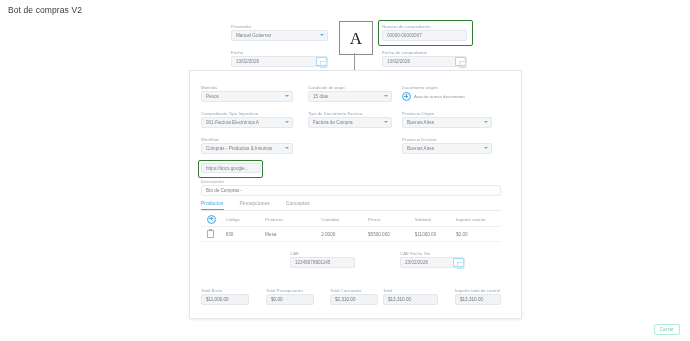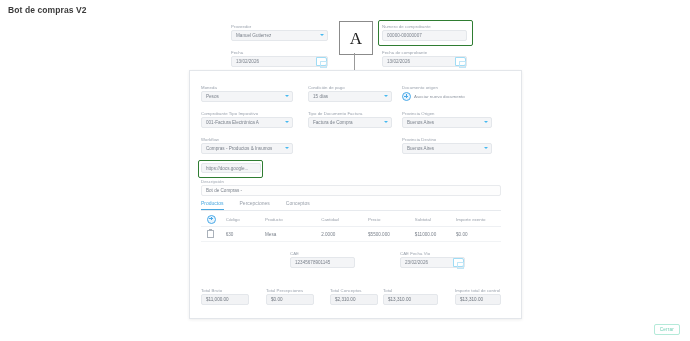--- a/index.html
+++ b/index.html
@@ -7,21 +7,21 @@
     width:690px;height:341px;
     background:#ffffff;
     font-family:"Liberation Sans","DejaVu Sans",sans-serif;
     color:#4a4a4a;
     overflow:hidden;
     position:relative;
     -webkit-font-smoothing:antialiased;
   }
   .page-title{
     position:absolute;left:8px;top:5px;
-    font-size:8.5px;font-weight:bold;color:#3b3b3b;
+    font-size:8.5px;font-weight:normal;color:#3b3b3b;
     letter-spacing:.1px;
   }
 
   
   .field{position:absolute;}
   .field .lbl{
     font-size:4.3px;color:#9aa2ad;line-height:6px;
     white-space:nowrap;letter-spacing:.05px;
   }
   .ctl{

